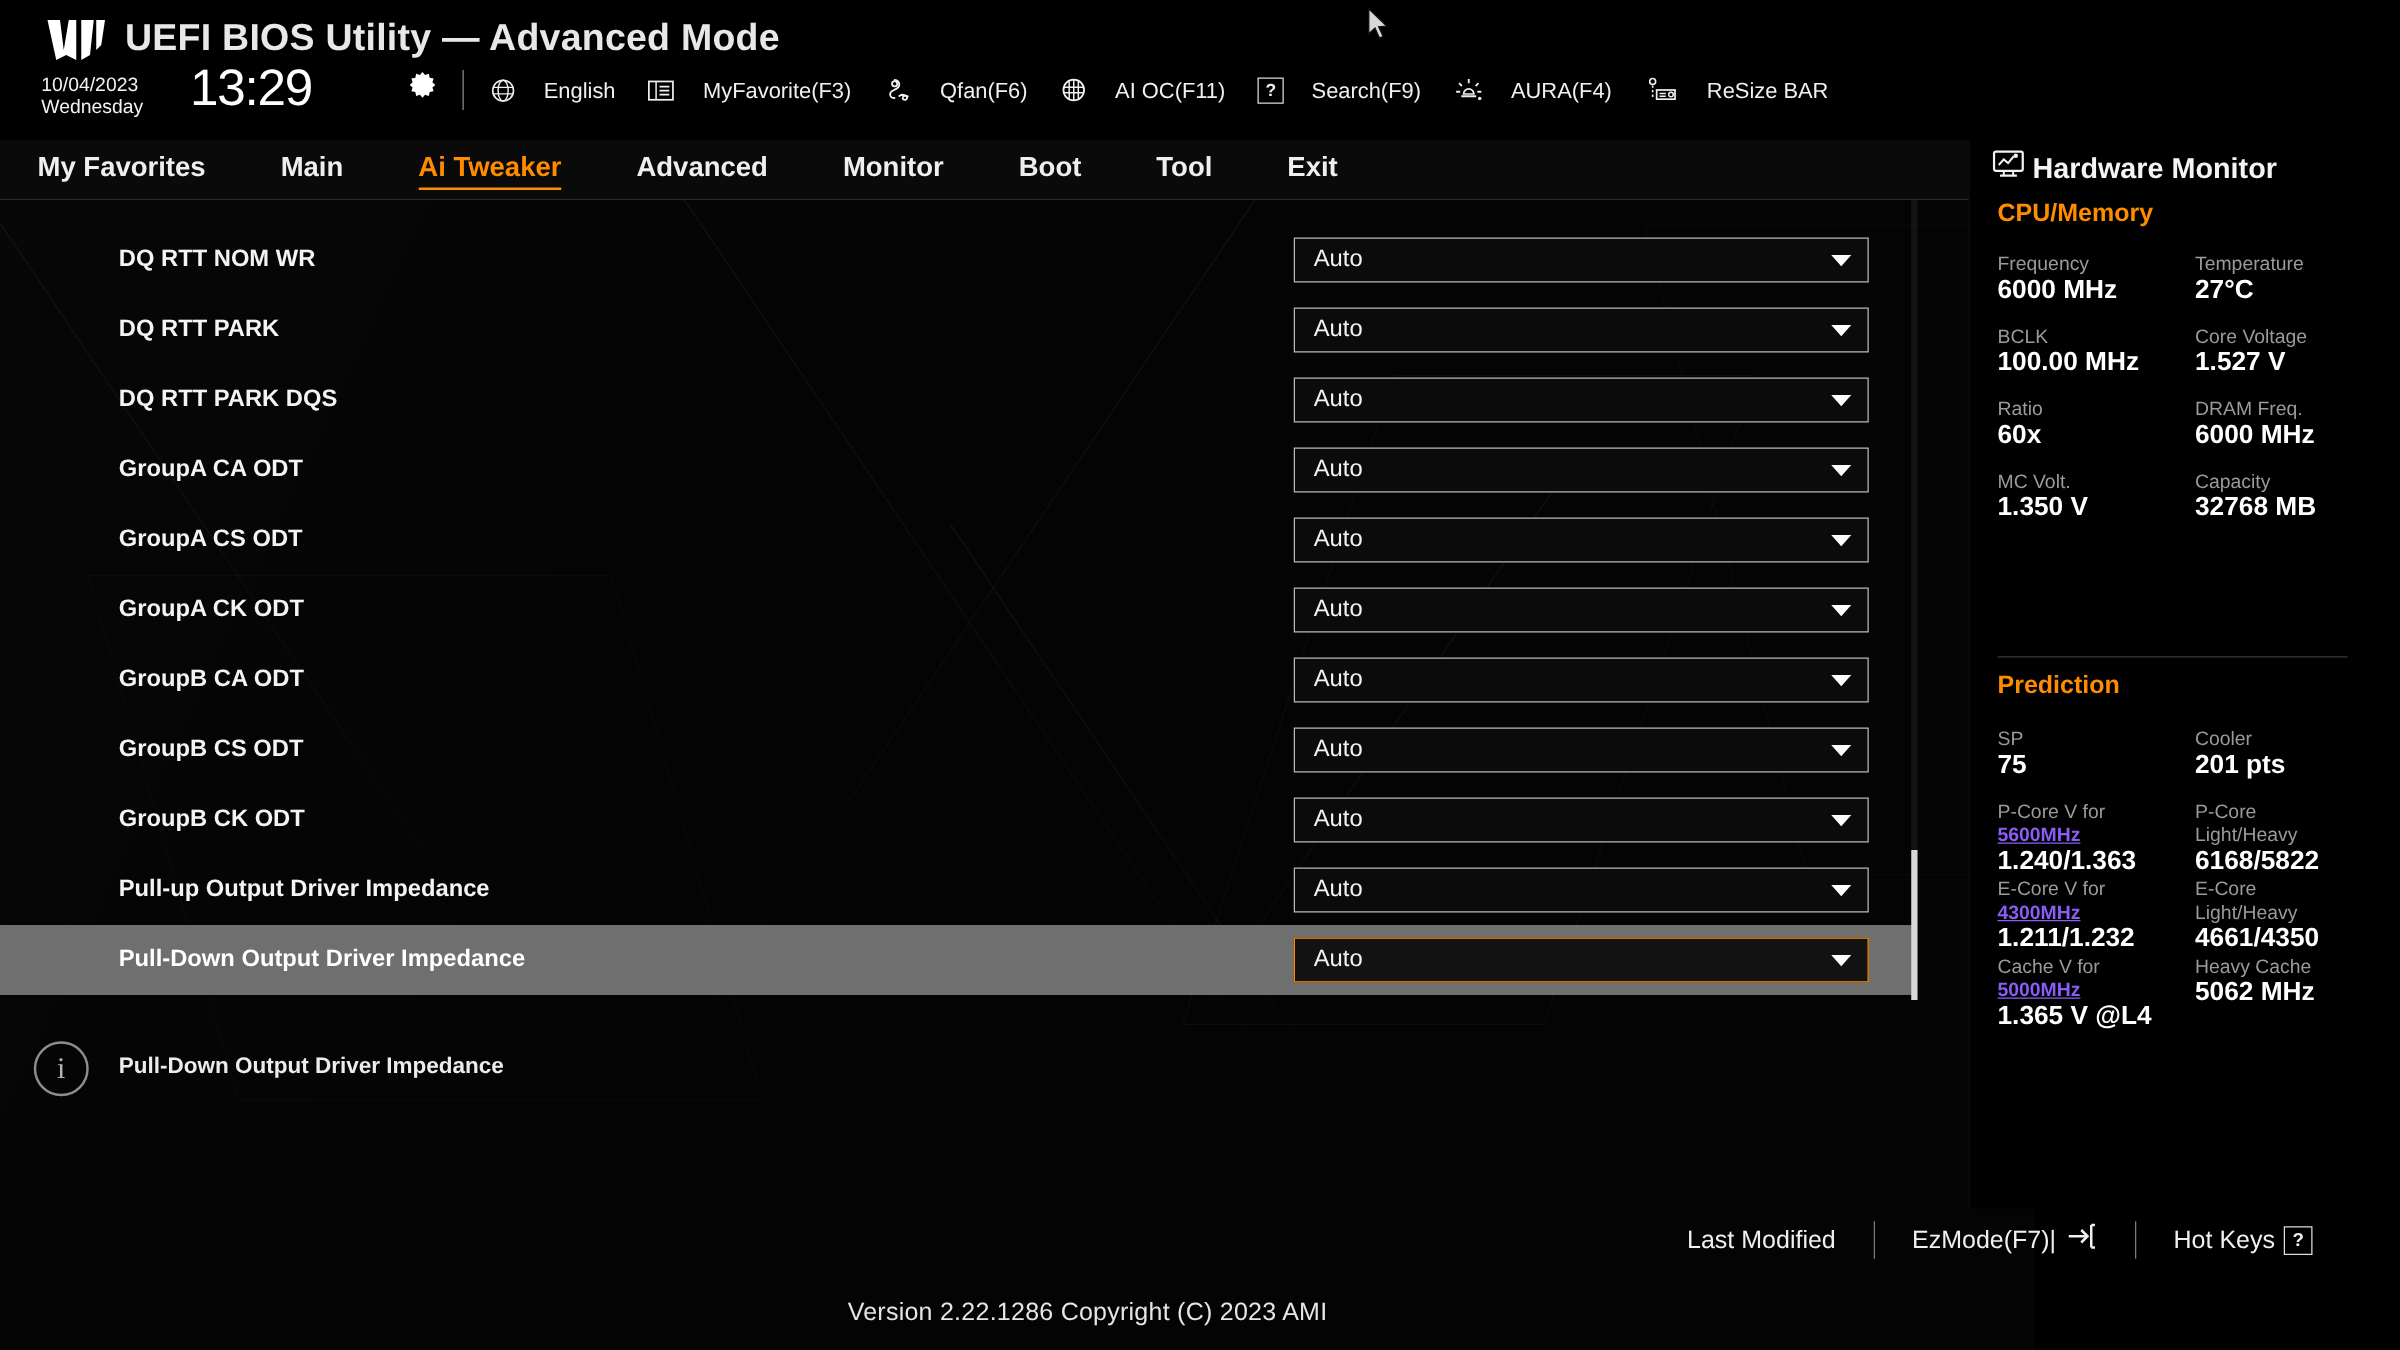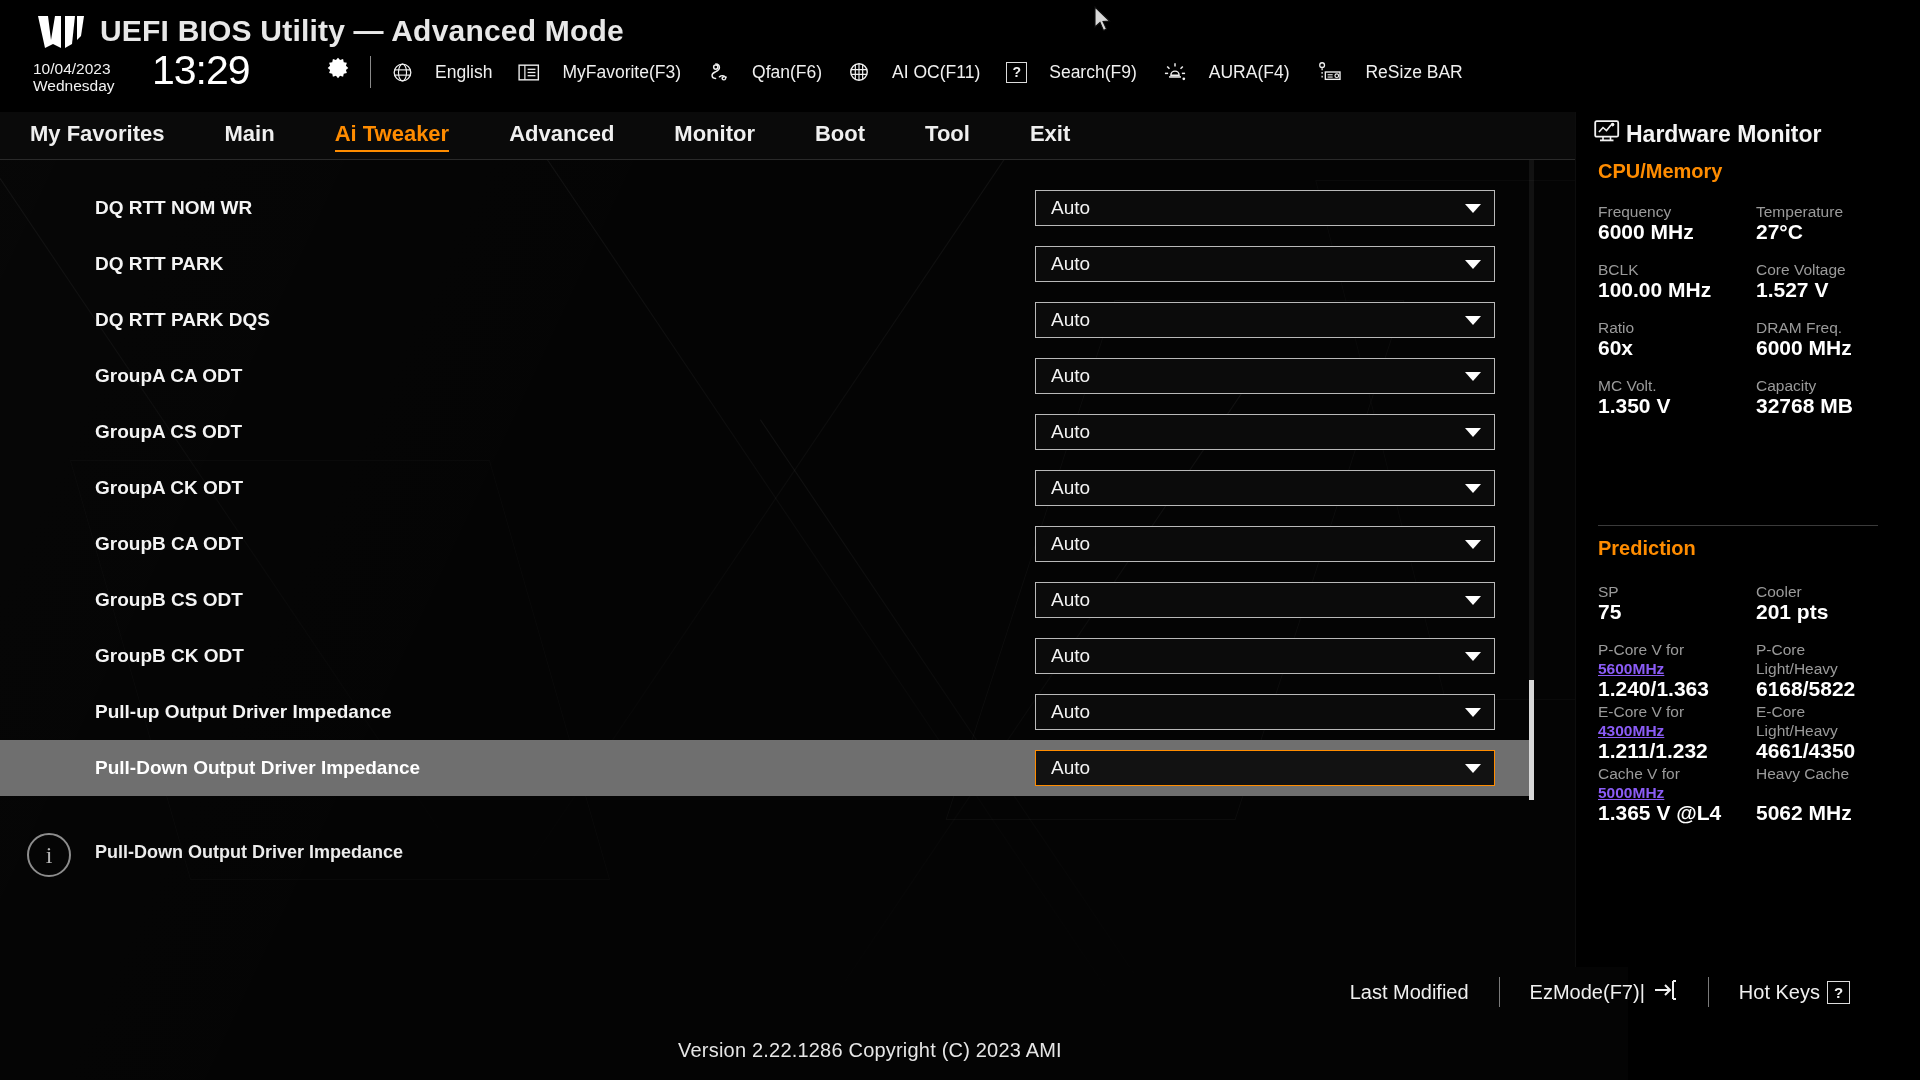--- a/index.html
+++ b/index.html
@@ -538,21 +538,21 @@
       </div>
 
       <div class="hw-pred-row">
         <div class="hw-pred-col">
           <div class="hw-k">Cache V for</div>
           <div class="hw-k accent">5000MHz</div>
           <div class="hw-v">1.365 V @L4</div>
         </div>
         <div class="hw-pred-col r">
           <div class="hw-k">Heavy Cache</div>
-          <div class="hw-v" style="margin-top:19px">5062 MHz</div>
+          <div class="hw-v" style="">5062 MHz</div>
         </div>
       </div>
 
     </div>
   </div>
 
   <div class="footer">
     <div class="foot-actions">
 
       <div class="foot-item">

